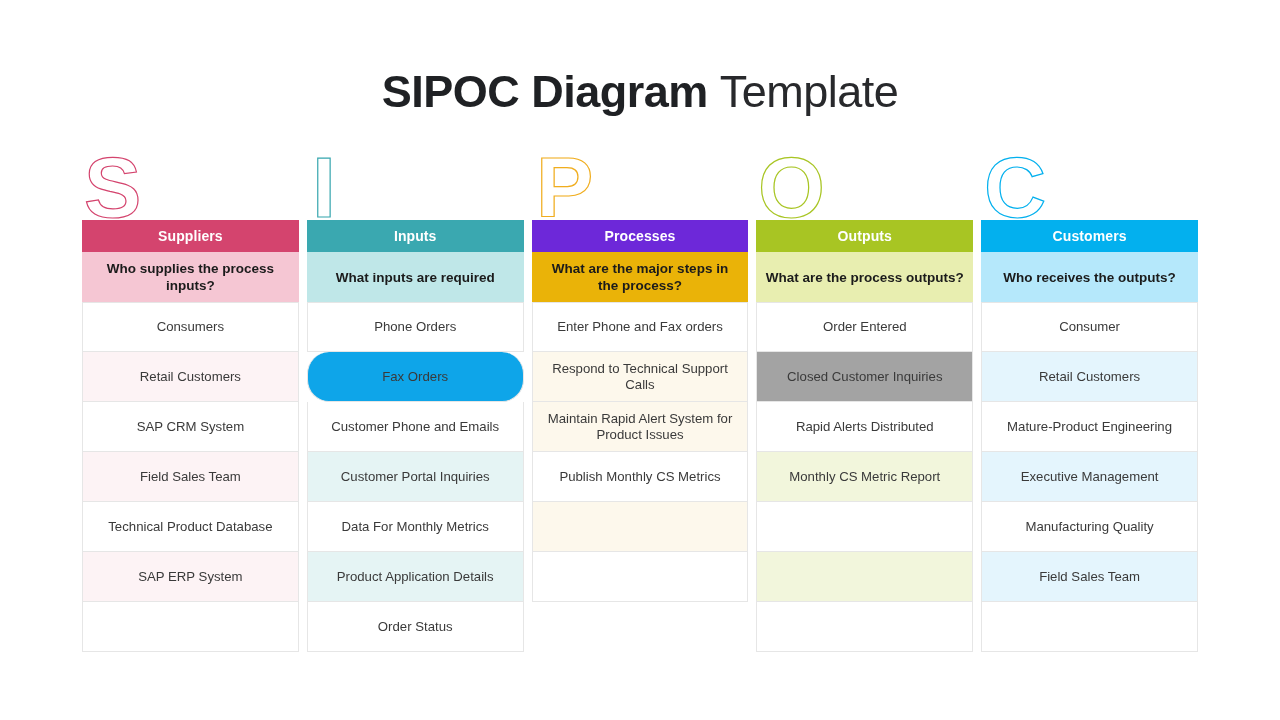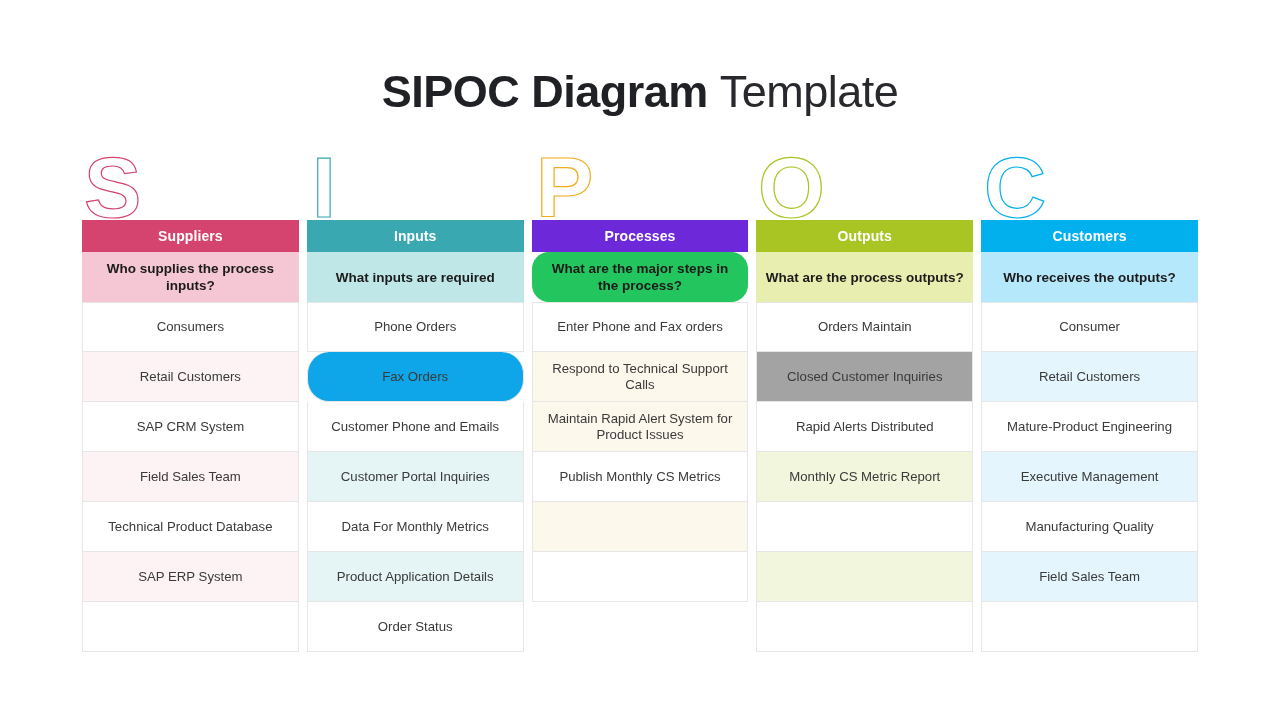--- a/index.html
+++ b/index.html
@@ -146,32 +146,32 @@
         <div class="cell first">Phone Orders</div>
         <div class="cell" style="background: #0ea5e9; border-radius: 22px;">Fax Orders</div>
         <div class="cell">Customer Phone and Emails</div>
         <div class="cell" style="background: rgb(229, 244, 244);">Customer Portal Inquiries</div>
         <div class="cell">Data For Monthly Metrics</div>
         <div class="cell" style="background: rgb(229, 244, 244);">Product Application Details</div>
         <div class="cell">Order Status</div>
       </div>
       <div class="column">
         <div class="col-header" style="background: #6d28d9;">Processes</div>
-        <div class="col-question" style="background: #22c55e; border-radius: 17px;">What are the major steps in the process?</div>
+        <div class="col-question" style="background: #eab308;">What are the major steps in the process?</div>
         <div class="cell first">Enter Phone and Fax orders</div>
         <div class="cell" style="background: rgb(253, 248, 236);">Respond to Technical Support Calls</div>
         <div class="cell" style="background: rgb(253, 248, 236);">Maintain Rapid Alert System for Product Issues</div>
         <div class="cell">Publish Monthly CS Metrics</div>
         <div class="cell" style="background: rgb(253, 248, 236);"></div>
         <div class="cell"></div>
       </div>
       <div class="column">
         <div class="col-header" style="background: rgb(168, 197, 35);">Outputs</div>
         <div class="col-question" style="background: rgb(232, 238, 176);">What are the process outputs?</div>
-        <div class="cell first">Orders Maintain</div>
+        <div class="cell first">Order Entered</div>
         <div class="cell" style="background: #a3a3a3;">Closed Customer Inquiries</div>
         <div class="cell">Rapid Alerts Distributed</div>
         <div class="cell" style="background: rgb(242, 246, 220);">Monthly CS Metric Report</div>
         <div class="cell"></div>
         <div class="cell" style="background: rgb(242, 246, 220);"></div>
         <div class="cell"></div>
       </div>
       <div class="column">
         <div class="col-header" style="background: rgb(3, 176, 238);">Customers</div>
         <div class="col-question" style="background: rgb(181, 232, 251);">Who receives the outputs?</div>

